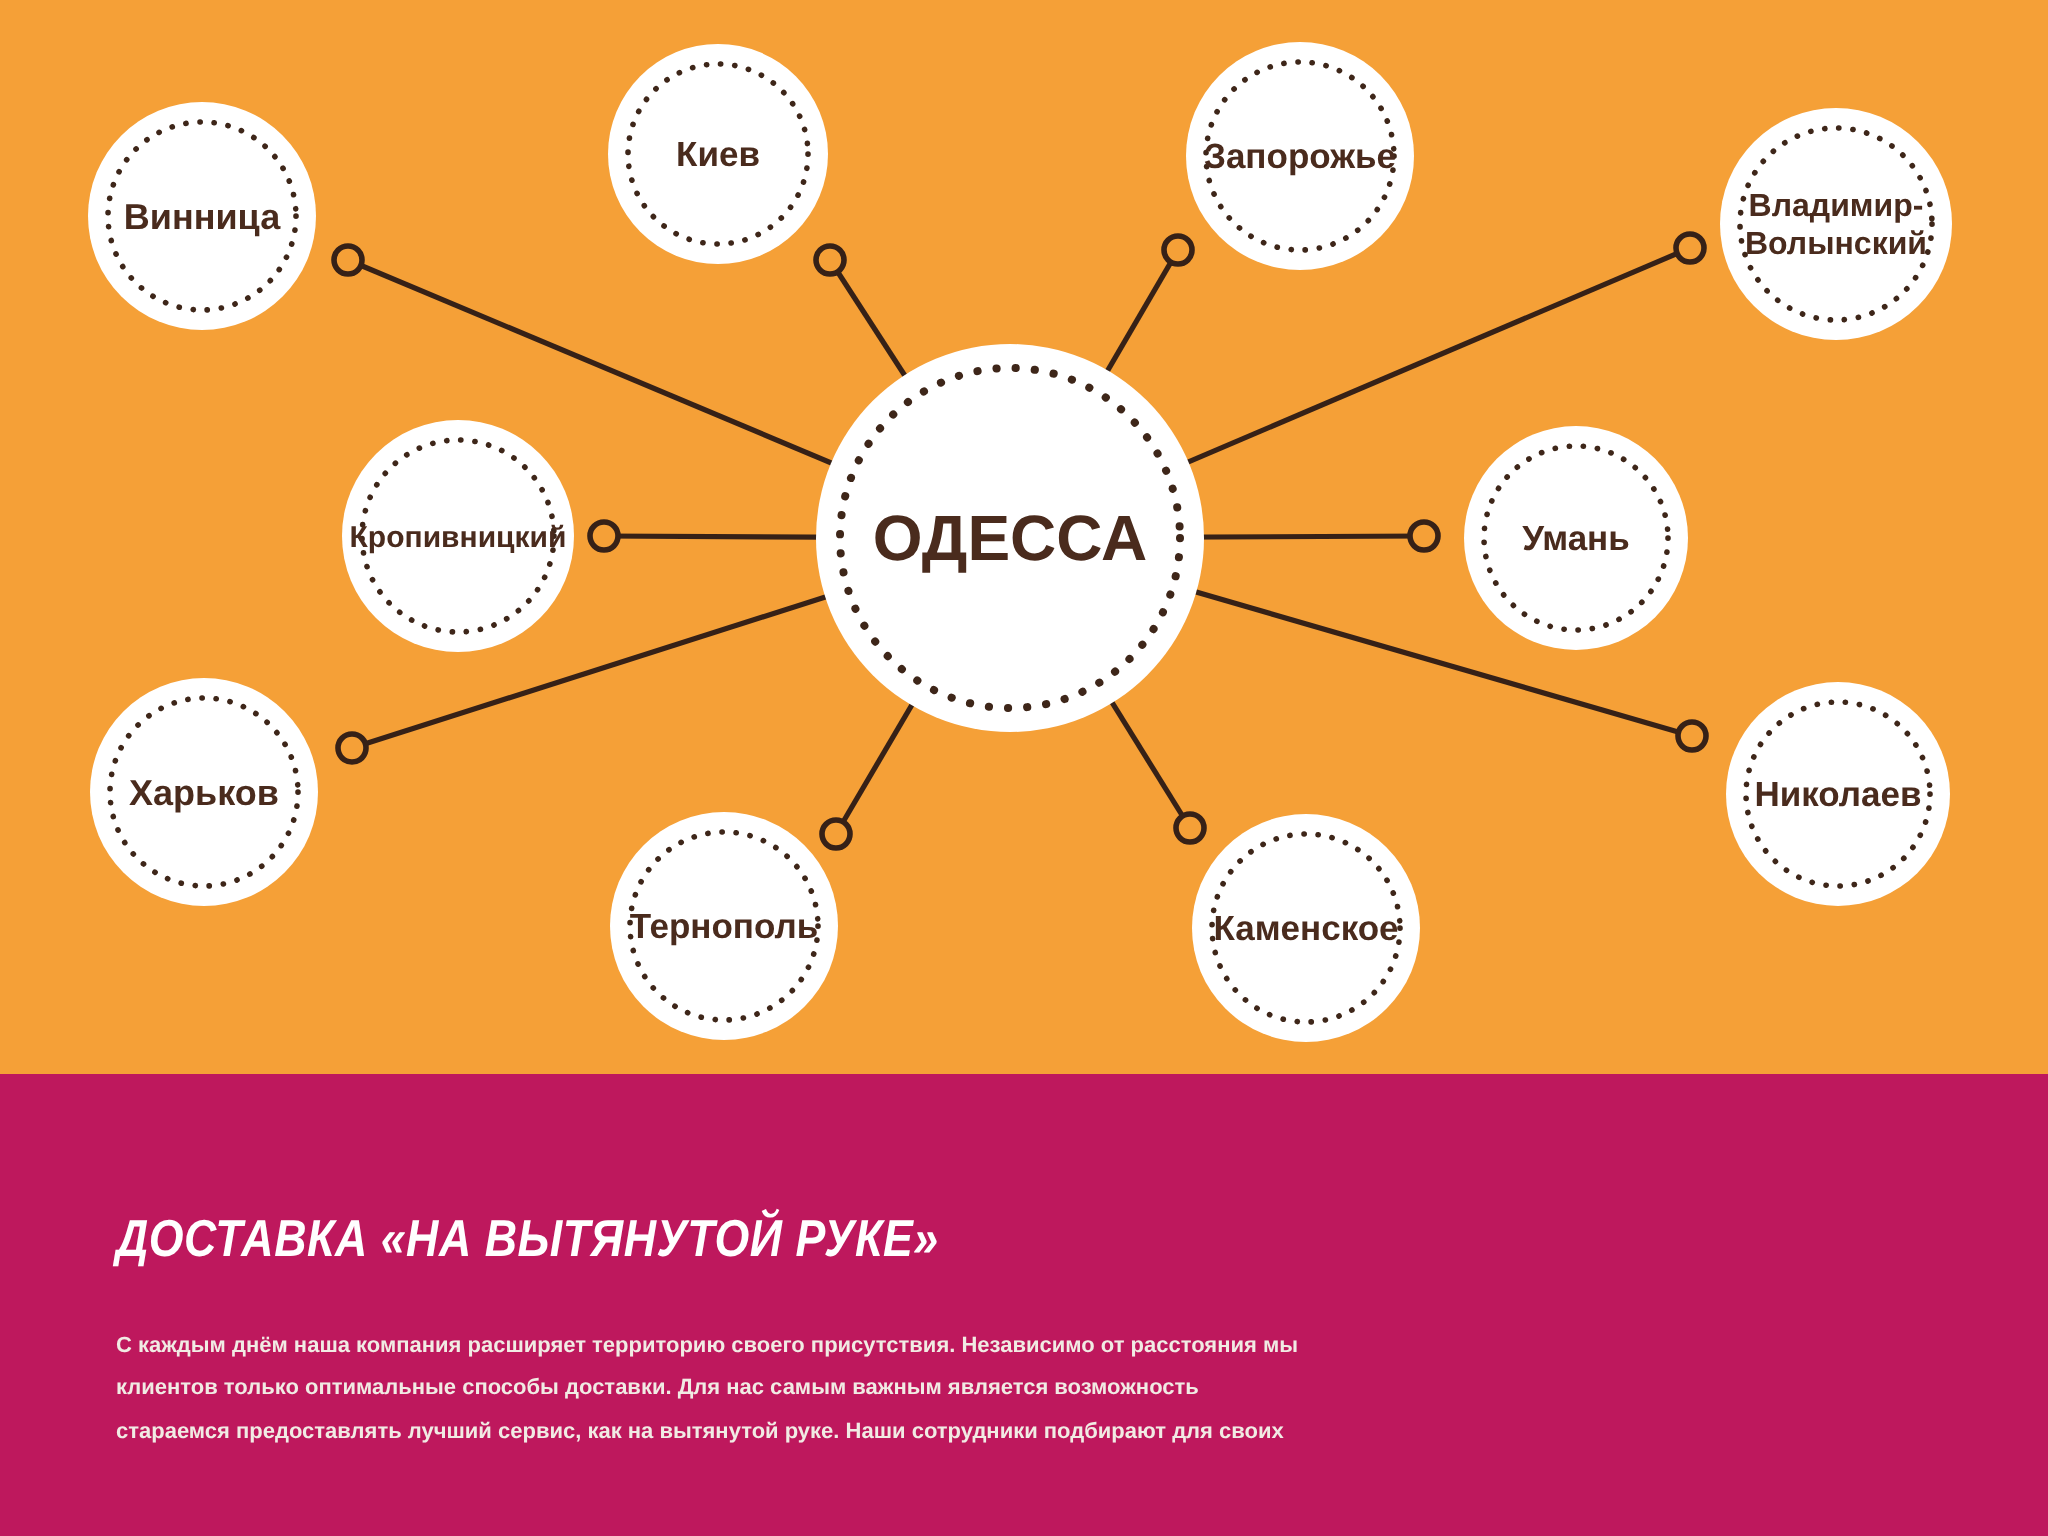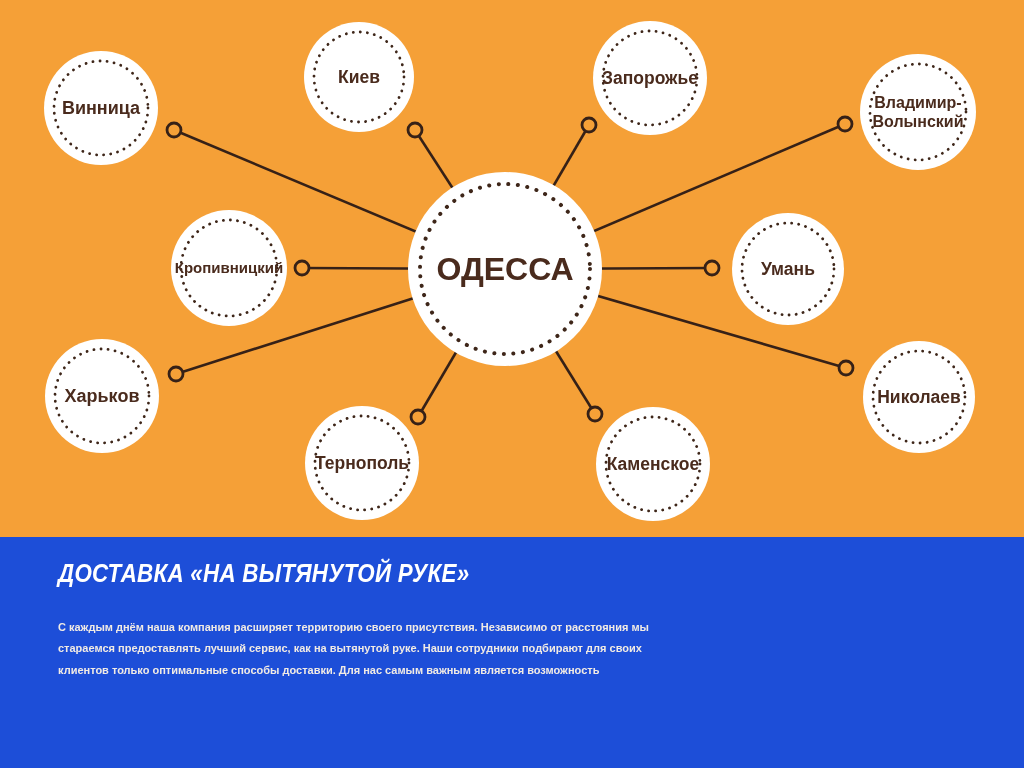--- a/index.html
+++ b/index.html
@@ -11,23 +11,23 @@
     font-family:"Liberation Sans", sans-serif;
   }
   .diagram-wrap{position:absolute;top:0;left:0;width:1024px;height:537px;}
   svg text{
     font-family:"Liberation Sans", sans-serif;
     font-weight:bold;
     fill:#4A2B1D;
   }
   .panel{
     position:absolute;left:0;top:537px;width:1024px;height:231px;
-    background:#1d4ed8;
+    background:#be185d;
     box-sizing:border-box;
-    padding:22px 58px 0 58px;
+    padding:68px 58px 0 58px;
   }
   .panel-heading{
     color:#FFFFFF;
     font-style:italic;
     font-weight:bold;
     font-size:26px;
     line-height:1.1;
     letter-spacing:0.3px;
     display:inline-block;
     transform:scaleX(0.86);
@@ -104,18 +104,18 @@
         <circle cx="919" cy="397" r="56" fill="#FFFFFF"></circle>
         <circle cx="919" cy="397" r="46" fill="none" stroke="#3E2619" stroke-width="2.8" stroke-dasharray="0.1 7" stroke-linecap="round"></circle>
         <text x="919" text-anchor="middle" font-size="17.5"><tspan x="919" y="403.125">Николаев</tspan></text>
       </svg>
   </div>
 
   <div class="panel">
     <div class="panel-heading">ДОСТАВКА «НА ВЫТЯНУТОЙ РУКЕ»</div>
     <div class="panel-body">
       <div class="body-line">С каждым днём наша компания расширяет территорию своего присутствия. Независимо от расстояния мы</div>
+      <div class="body-line">клиентов только оптимальные способы доставки. Для нас самым важным является возможность</div>
       <div class="body-line">стараемся предоставлять лучший сервис, как на вытянутой руке. Наши сотрудники подбирают для своих</div>
-      <div class="body-line">клиентов только оптимальные способы доставки. Для нас самым важным является возможность</div>
     </div>
   </div>
 
 </div>
 
 </body></html>

